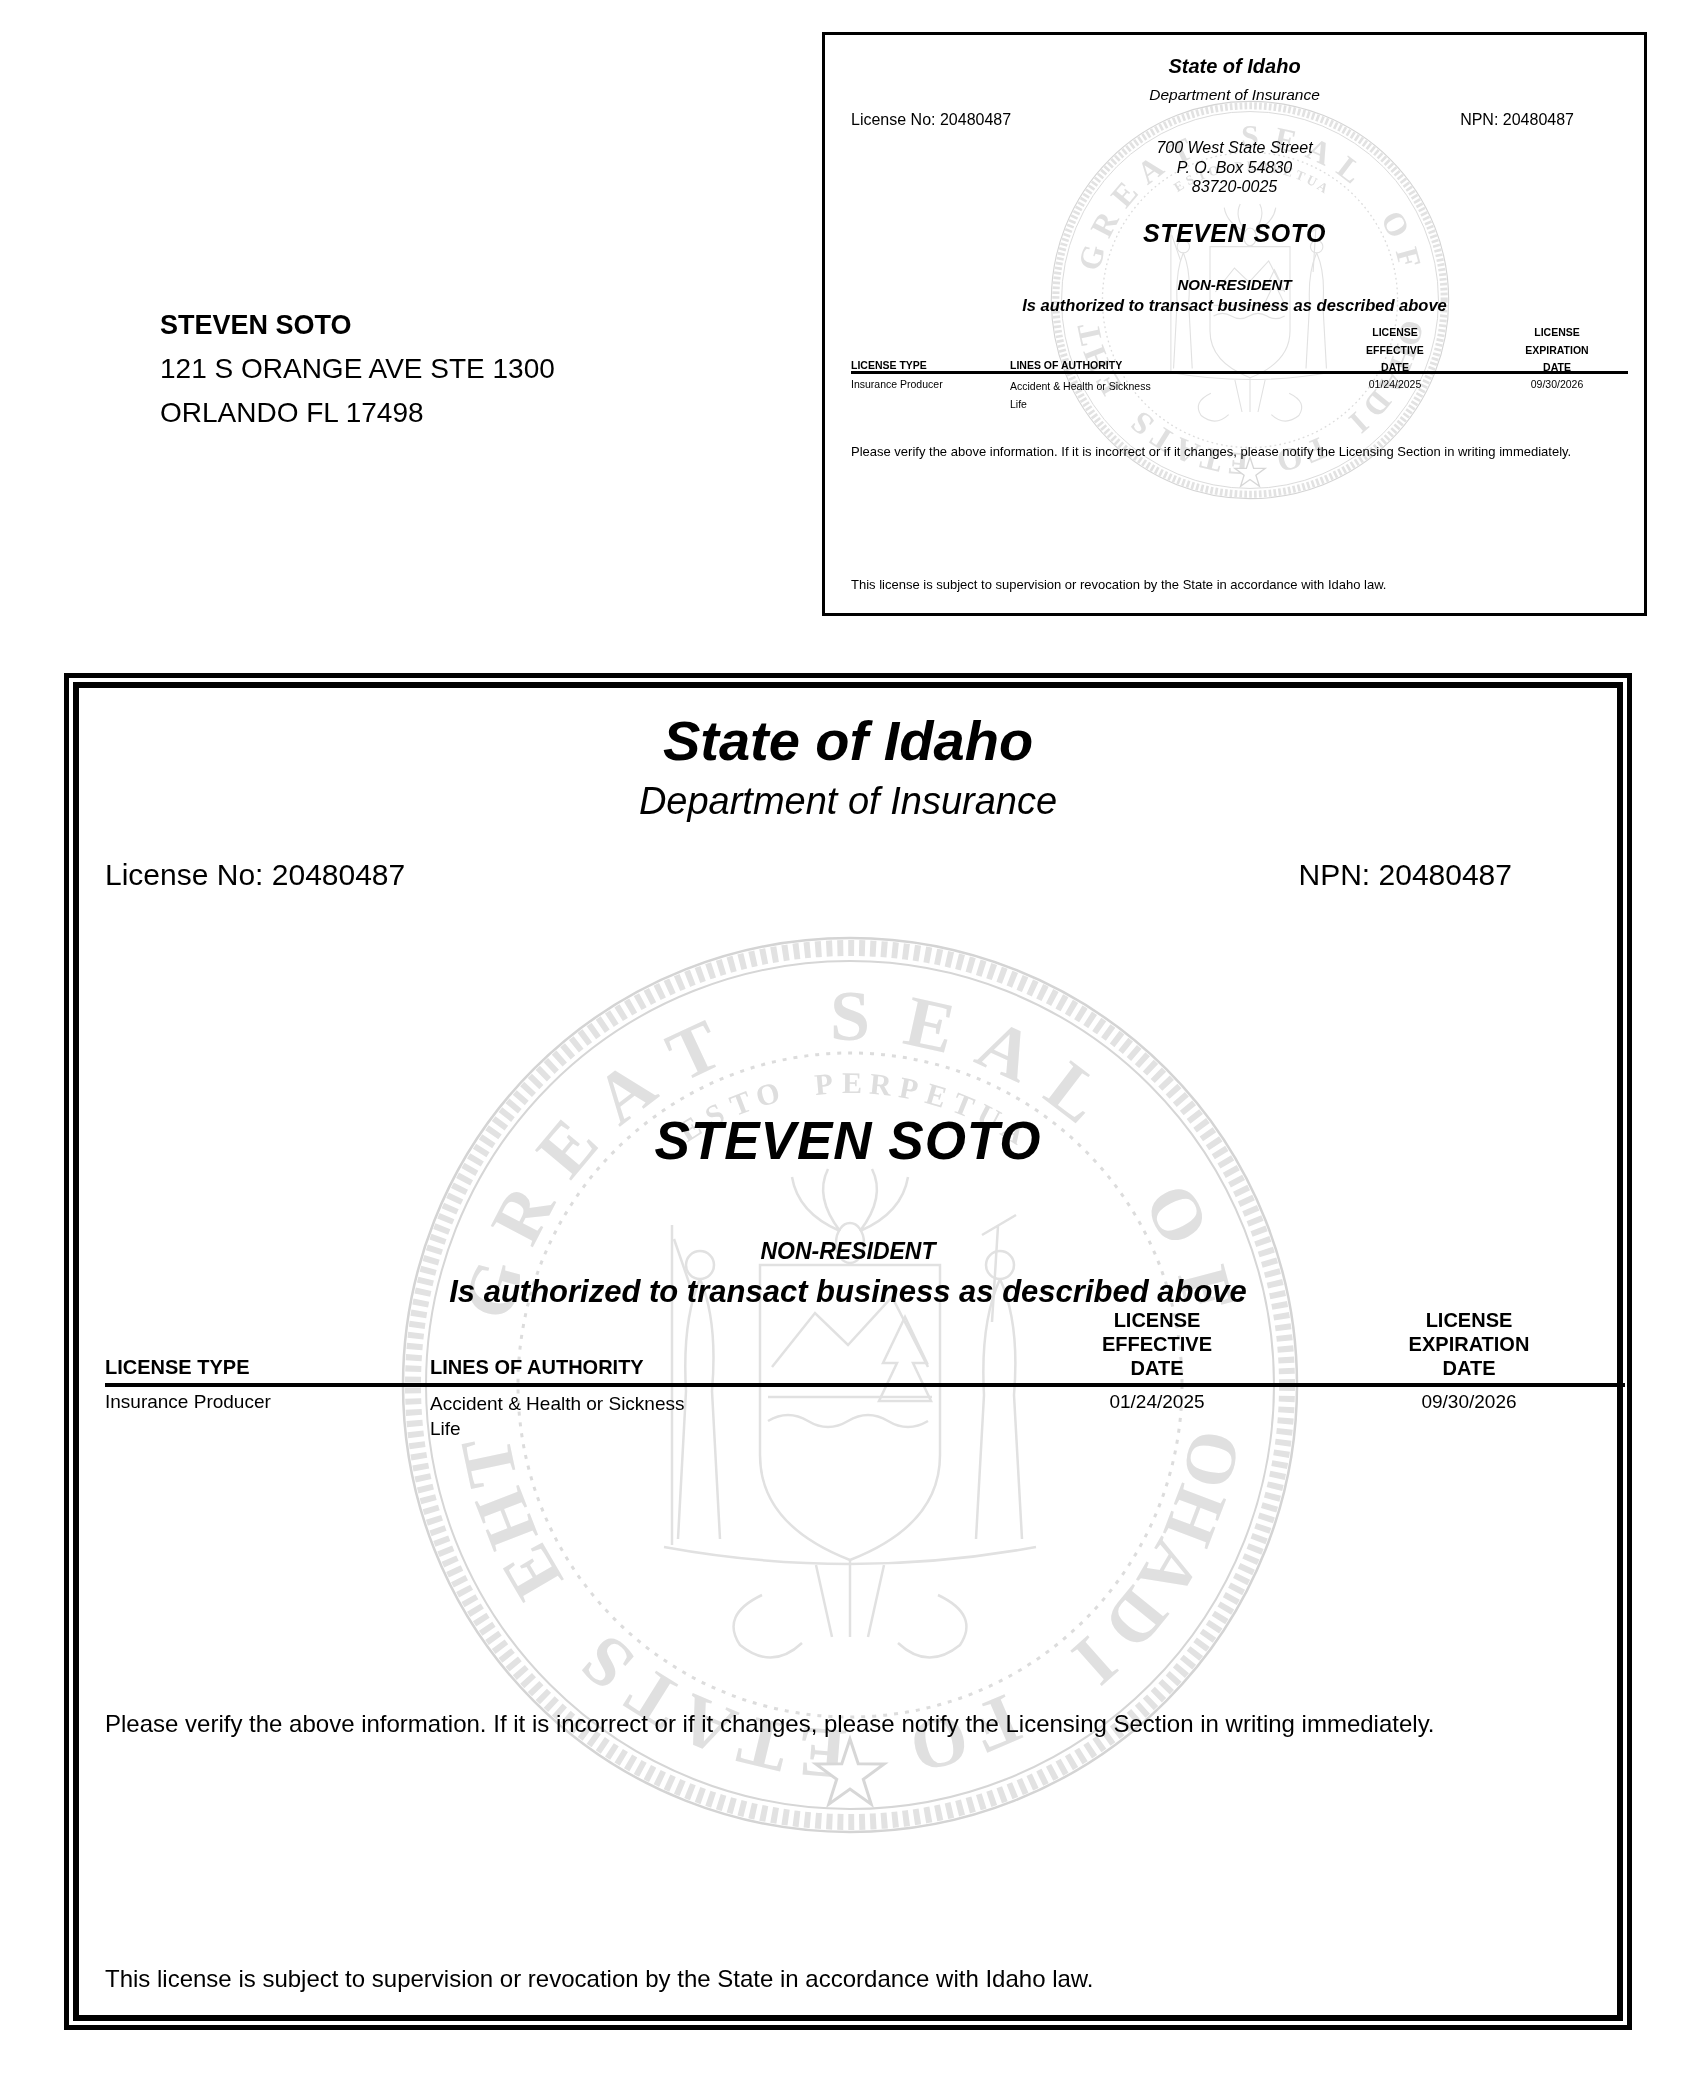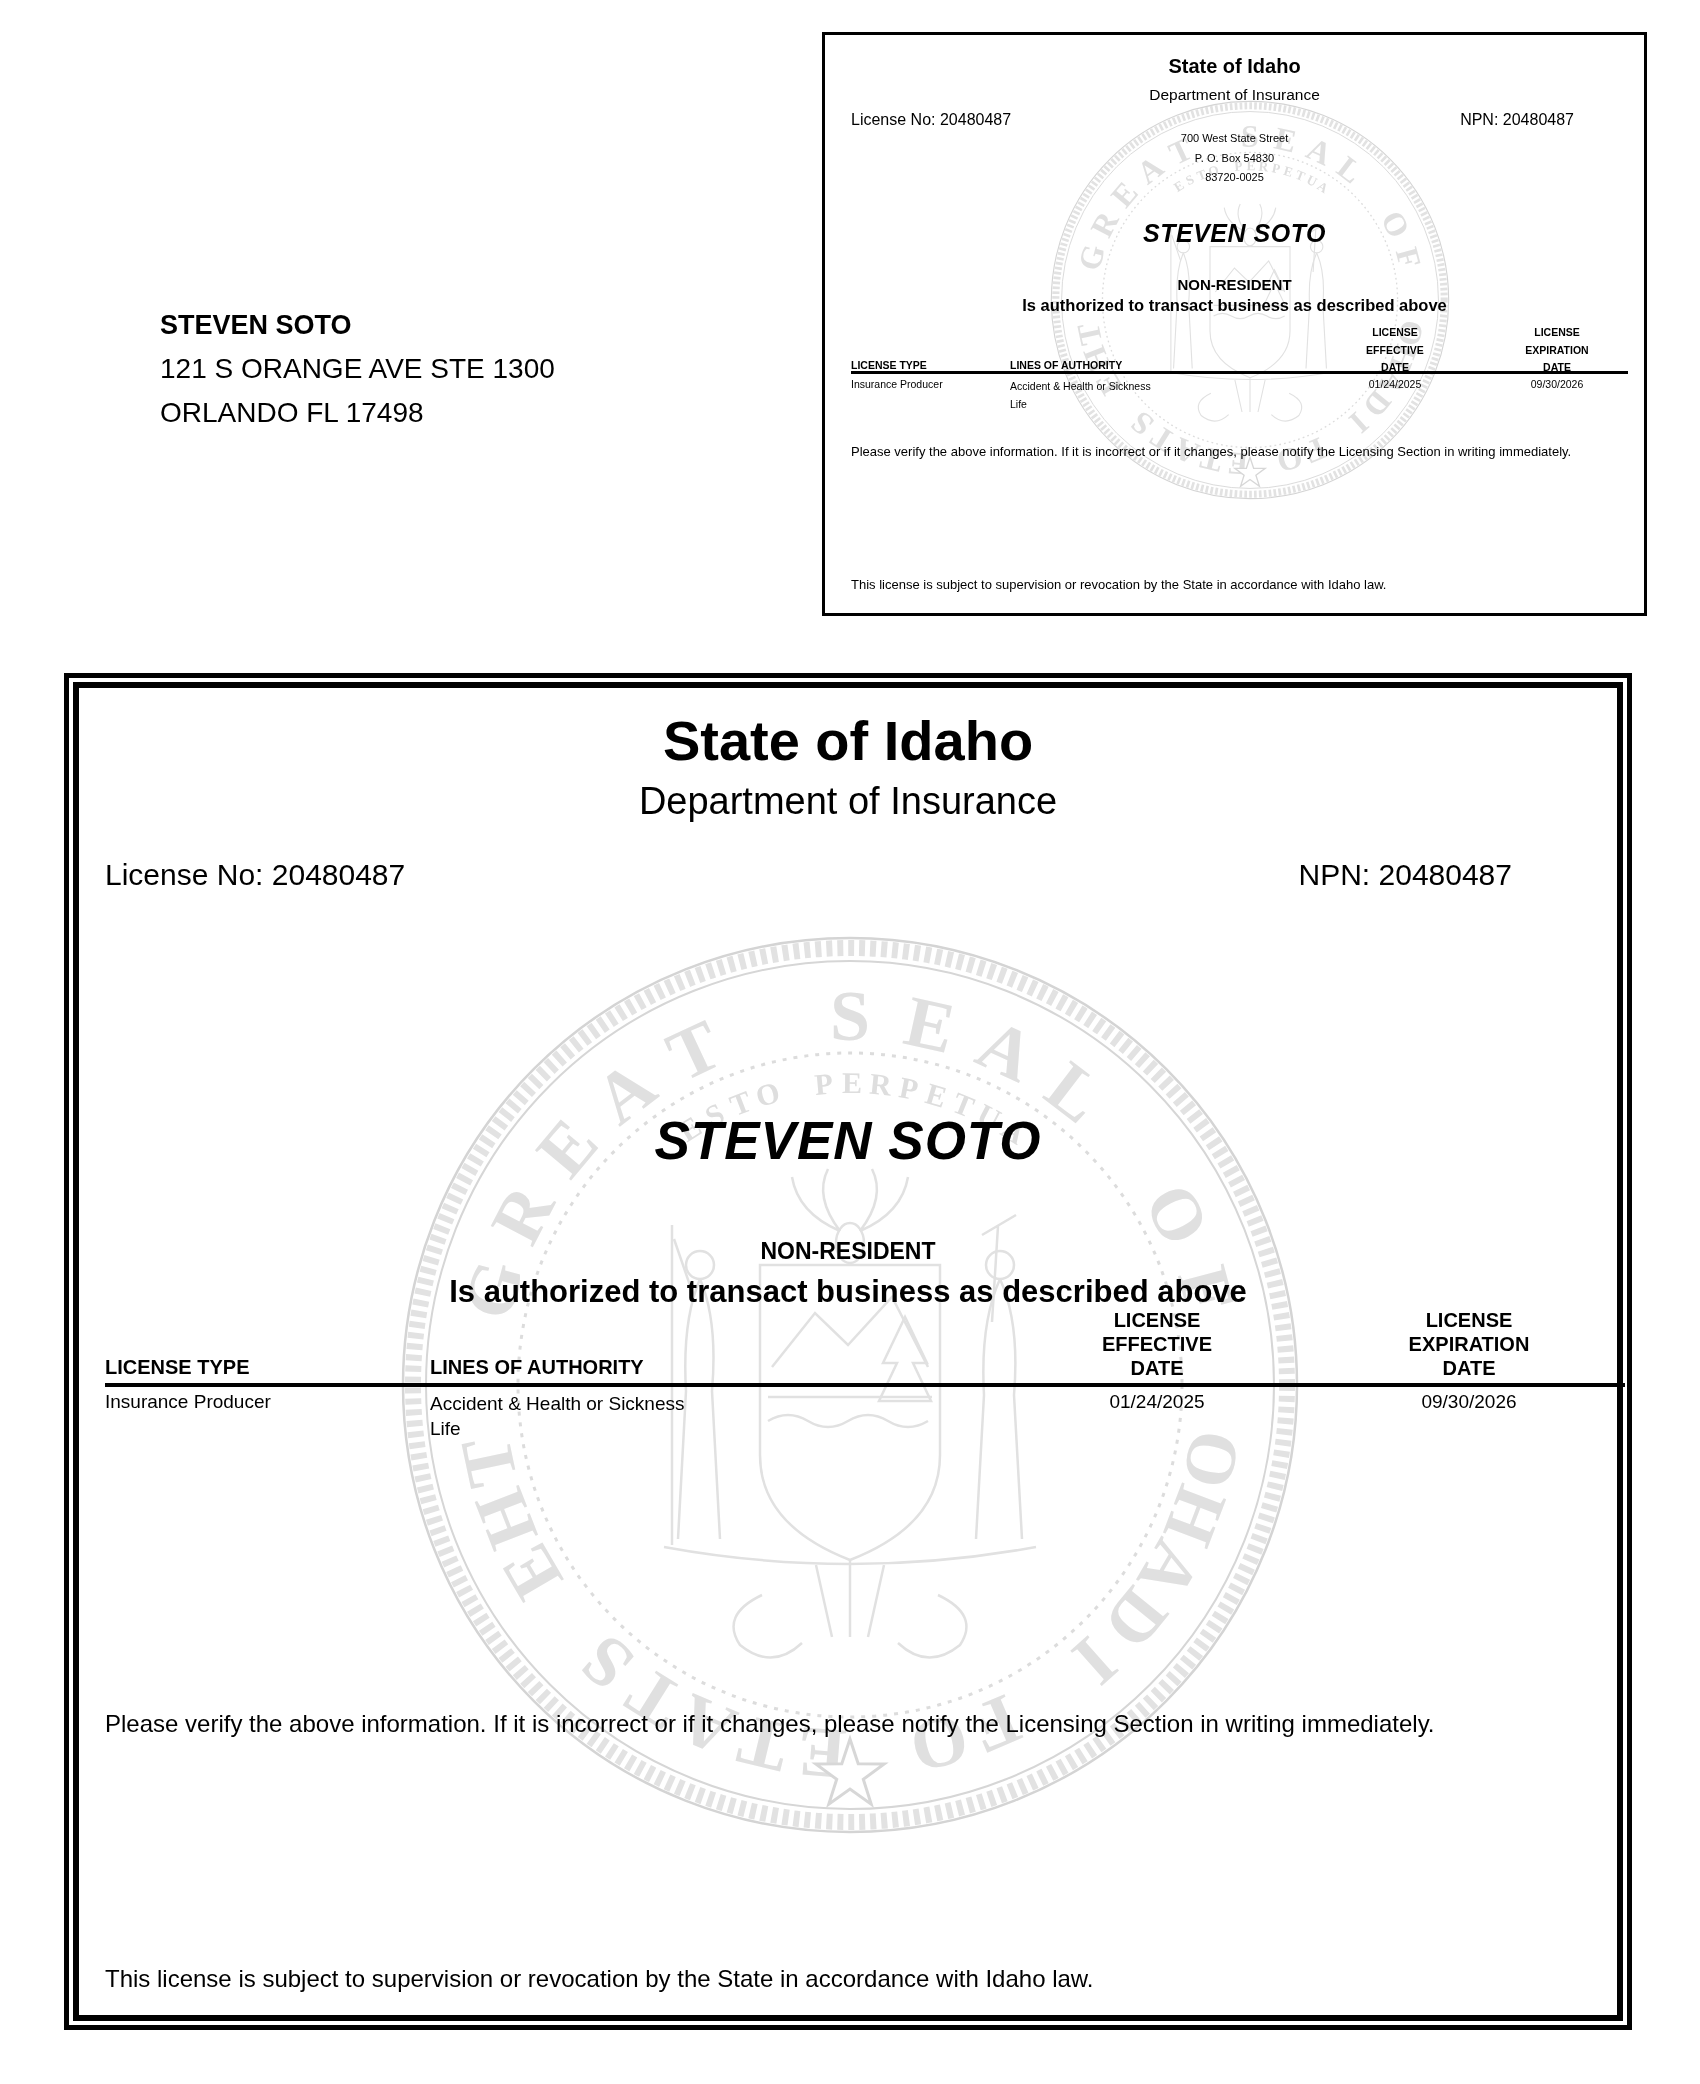--- a/index.html
+++ b/index.html
@@ -6,38 +6,38 @@
   .page{
     position:relative;
     width:1700px;
     height:2084px;
     background:#ffffff;
     font-family:"Liberation Sans", sans-serif;
     color:#000;
     overflow:hidden;
   }
   .abs{position:absolute;}
-  .ctr{left:0;right:0;text-align:center;}
+  .ctr{left:0;right:0;text-align:center;font-style:italic;}
 
   
   .recipient{left:160px;top:303px;line-height:44px;font-size:28px;}
   .recipient .r-name{font-weight:bold;font-size:27px;}
 
   
   .lic-small{
     left:822px;top:32px;width:825px;height:584px;
     border:3px solid #000;box-sizing:border-box;
     background:#fff;
   }
   .lic-small .content{position:absolute;inset:0;z-index:2;}
   .ls-state{top:20px;font-size:20px;font-weight:bold;}
   .ls-dept{top:51px;font-size:15.5px;}
   .ls-licno{left:26px;top:76px;font-size:16px;}
   .ls-npn{right:70px;top:76px;font-size:16px;}
-  .ls-office{top:94px;font-size:11px;line-height:19.5px;}
+  .ls-office{top:103px;font-size:16px;line-height:19.5px;}
   .ls-name{top:184px;font-size:25px;font-weight:bold;font-style:italic;letter-spacing:0.5px;}
   .ls-nonres{top:241px;font-size:15px;font-weight:bold;}
   .ls-auth{top:261px;font-size:16.5px;font-weight:bold;}
   .ls-h1{left:26px;top:324px;font-size:10.5px;font-weight:bold;}
   .ls-h2{left:185px;top:324px;font-size:10.5px;font-weight:bold;}
   .ls-h3{left:460px;width:220px;top:289px;font-size:10.5px;font-weight:bold;line-height:17.5px;text-align:center;}
   .ls-h4{left:622px;width:220px;top:289px;font-size:10.5px;font-weight:bold;line-height:17.5px;text-align:center;}
   .ls-rule{left:26px;top:336px;width:777px;height:3px;background:#000;}
   .ls-c1{left:26px;top:343px;font-size:10.5px;}
   .ls-c2{left:185px;top:343px;font-size:10.5px;line-height:17.5px;}

